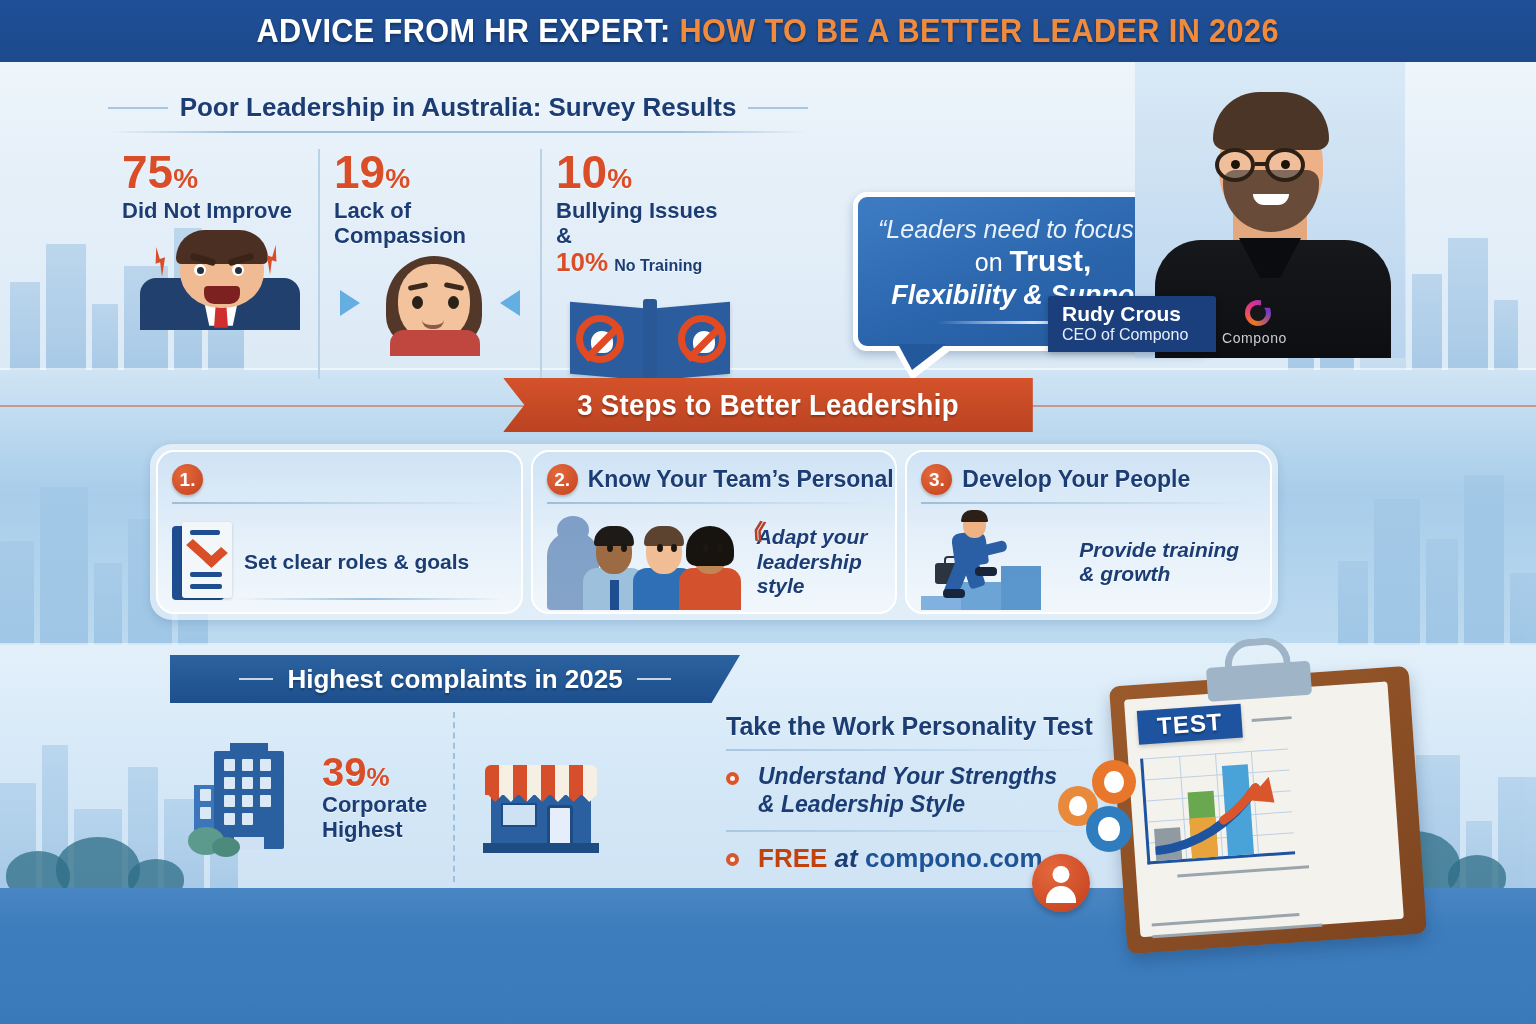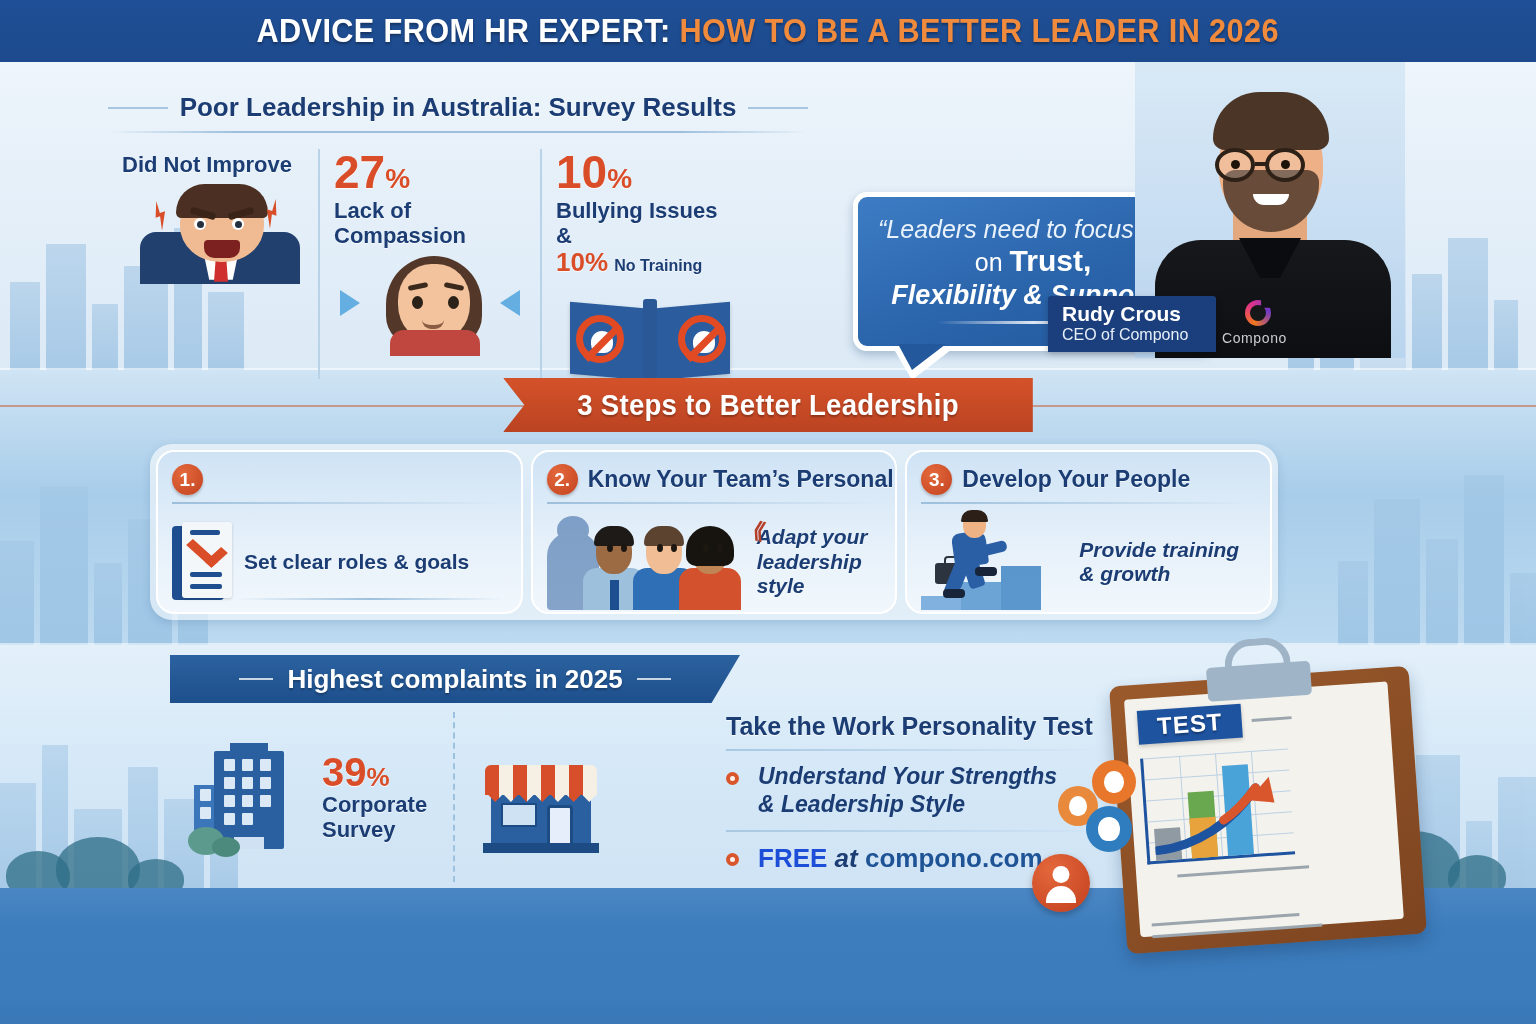--- a/index.html
+++ b/index.html
@@ -300,21 +300,21 @@
                text-shadow:0 1px 0 rgba(255,255,255,.8); }
   .cta-rule { margin:8px 0 12px; height:2px;
               background:linear-gradient(90deg,#a8c8e2,rgba(168,200,226,0)); }
   .cta-row { display:flex; align-items:flex-start; gap:19px; }
   .dot { flex:none; margin-top:9px; width:13px; height:13px; border-radius:50%;
          border:4px solid #d9562c; background:#fdf3ee; }
   .cta-text { font-size:23px; font-weight:bold; color:#1b3d74; line-height:1.2; font-style:italic; }
   .cta-rule2 { margin:12px 0 12px; height:2px;
                background:linear-gradient(90deg,#a8c8e2,rgba(168,200,226,0)); }
   .cta-free { font-size:26px; font-weight:bold; line-height:1.1; }
-  .cta-free .free { color:#1d4ed8; }
+  .cta-free .free { color:#c2410c; }
   .cta-free .at   { color:#1b3d74; font-style:italic; font-weight:bold; }
   .cta-free .site { color:#1e5396; }
 
   
   .testboard { position:absolute; left:1118px; top:676px; width:300px; height:268px;
                transform:rotate(-4deg); }
   .tb-frame { position:absolute; inset:0; background:linear-gradient(150deg,#9b5a2b,#7c4420);
               border-radius:10px; box-shadow:0 8px 16px rgba(20,50,90,.3); }
   .tb-paper { position:absolute; left:14px; top:14px; right:22px; bottom:16px;
               background:#f4f2ec; border-radius:4px; }
@@ -430,20 +430,23 @@
       <div class="sec-title-line">
         <span class="rule"></span>
         <span class="sec-title">Poor Leadership in Australia: Survey Results</span>
         <span class="rule"></span>
       </div>
       <div class="underrule"></div>
 
       <div class="stat-row">
 
         <div class="stat-cell" style="width:210px">
+          <div class="pct">
+            <span>75</span><small>%</small>
+          </div>
           <div class="pct-lab">Did Not Improve</div>
           <div class="art">
             <div class="am-body"></div>
             <div class="am-shirt"></div>
             <div class="am-tie"></div>
             <div class="face am-head"></div>
             <div class="am-hair"></div>
             <div class="am-brow" style="left:68px;top:26px;transform:rotate(16deg)"></div>
             <div class="am-brow" style="left:106px;top:26px;transform:rotate(-16deg)"></div>
             <div class="am-eye" style="left:72px;top:34px"></div>
@@ -453,21 +456,21 @@
                 <span></span>
               </div>
             <div class="bolt" style="left:162px;top:18px;transform:rotate(20deg) scaleX(-1)">
                 <span></span>
               </div>
           </div>
         </div>
 
         <div class="stat-cell" style="width:222px">
           <div class="pct">
-            <span>27</span><small>%</small>
+            <span>19</span><small>%</small>
           </div>
           <div class="pct-lab">Lack of Compassion</div>
           <div class="art">
             <div class="arrow-l"></div>
               <div class="arrow-r"></div>
             <div class="sw-hair"></div>
             <div class="face sw-head"></div>
             <div class="sw-brow" style="left:74px;top:30px;transform:rotate(-12deg)"></div>
             <div class="sw-brow" style="left:110px;top:30px;transform:rotate(12deg)"></div>
             <div class="sw-eye" style="left:78px;top:42px"></div>
@@ -663,21 +666,21 @@
           <div class="of-win" style="left:12px;bottom:38px"></div>
         <div class="of-door"></div>
         <div class="bush" style="left:0;bottom:2px;width:36px;height:28px"></div>
         <div class="bush" style="left:24px;bottom:0;width:28px;height:20px;background:#4d8a7e"></div>
       </div>
       <div>
         <div class="bpct">
           <span>39</span><small>%</small>
         </div>
         <div class="blab" style="white-space:pre-line">Corporate
-Survey</div>
+Highest</div>
       </div>
     </div>
 
     <div class="bstat">
       <div class="shop">
         <div class="sh-base"></div>
         <div class="sh-win"></div>
         <div class="sh-door"></div>
         <div class="sh-plinth"></div>
         <div class="sh-awn"></div>

